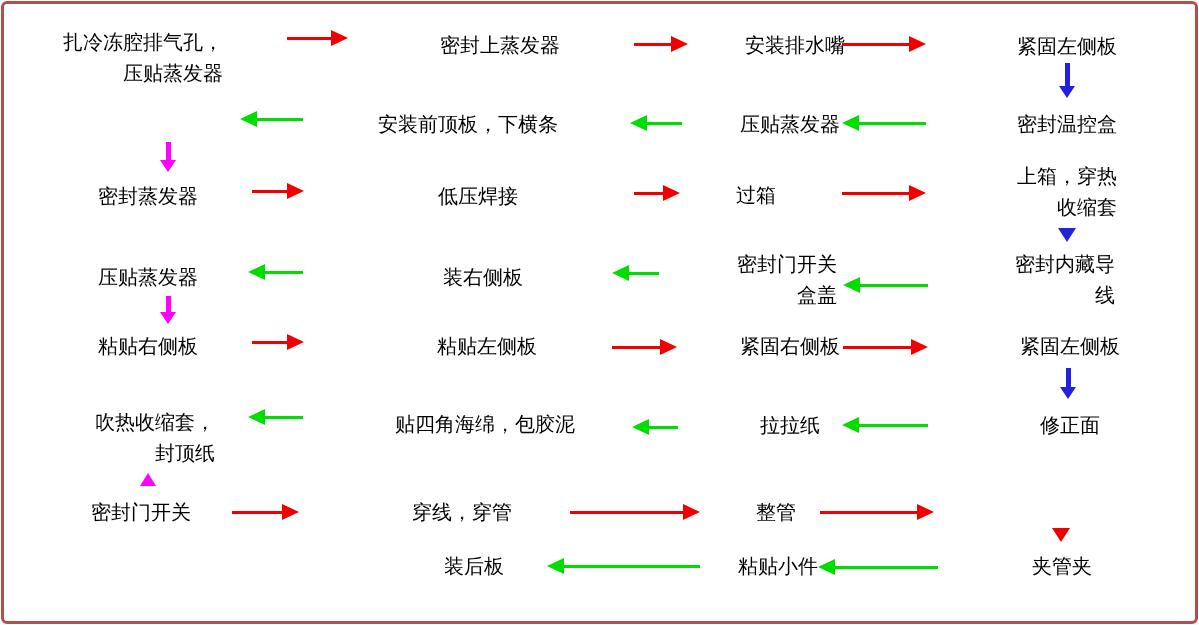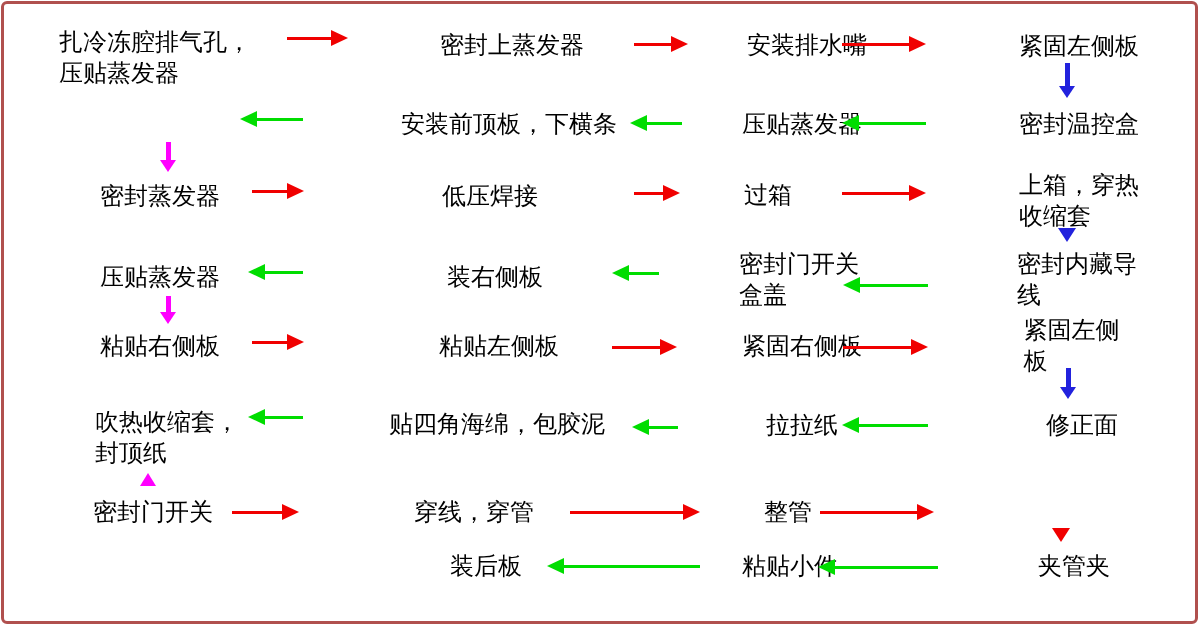--- a/index.html
+++ b/index.html
@@ -13,26 +13,25 @@
   .canvas { position: absolute; inset: 0; background: #fff; }
   .frame {
     position: absolute; inset: 1px;
     border: 3px solid var(--c-frame, #b0504e);
     border-radius: 6px;
     pointer-events: none;
   }
   .node {
     position: absolute;
     transform: translate(-50%, -50%);
-    font-size: 24px;
+    font-size: 20px;
     line-height: 31px;
     color: #000;
     white-space: pre-line;
-    text-align: left;
-    margin-left: 12px;
+    text-align: right;
   }
   
   .arrow { position: absolute; }
   .arrow .stem { position: absolute; background: currentColor; display: block; }
   .h { height: 18px; }
   .h .stem { top: 50%; margin-top: -1.5px; height: 3px; }
   .dirR .stem { left: 0; right: 13px; }
   .dirR .head {
     position: absolute; right: 0; top: 50%; margin-top: -8px;
     width: 0; height: 0;
@@ -76,25 +75,25 @@
 <div class="canvas">
   <div class="frame"></div>
 
   <div class="node" style="left:143px;top:58px">扎冷冻腔排气孔，
 压贴蒸发器</div>
   <div class="node" style="left:500px;top:45px">密封上蒸发器</div>
   <div class="node" style="left:795px;top:45px">安装排水嘴</div>
   <div class="node" style="left:1067px;top:46px">紧固左侧板</div>
   <div class="node" style="left:1067px;top:124px">密封温控盒</div>
   <div class="node" style="left:790px;top:124px">压贴蒸发器</div>
-  <div class="node" style="left:497px;top:124px">安装前顶板，下横条</div>
+  <div class="node" style="left:468px;top:124px">安装前顶板，下横条</div>
   <div class="node" style="left:148px;top:196px">密封蒸发器</div>
   <div class="node" style="left:478px;top:196px">低压焊接</div>
   <div class="node" style="left:756px;top:195px">过箱</div>
-  <div class="node" style="left:1067px;top:201px">上箱，穿热
+  <div class="node" style="left:1067px;top:192px">上箱，穿热
 收缩套</div>
   <div class="node" style="left:1065px;top:280px">密封内藏导
 线</div>
   <div class="node" style="left:787px;top:280px">密封门开关
 盒盖</div>
   <div class="node" style="left:483px;top:277px">装右侧板</div>
   <div class="node" style="left:148px;top:277px">压贴蒸发器</div>
   <div class="node" style="left:148px;top:346px">粘贴右侧板</div>
   <div class="node" style="left:487px;top:346px">粘贴左侧板</div>
   <div class="node" style="left:790px;top:346px">紧固右侧板</div>

